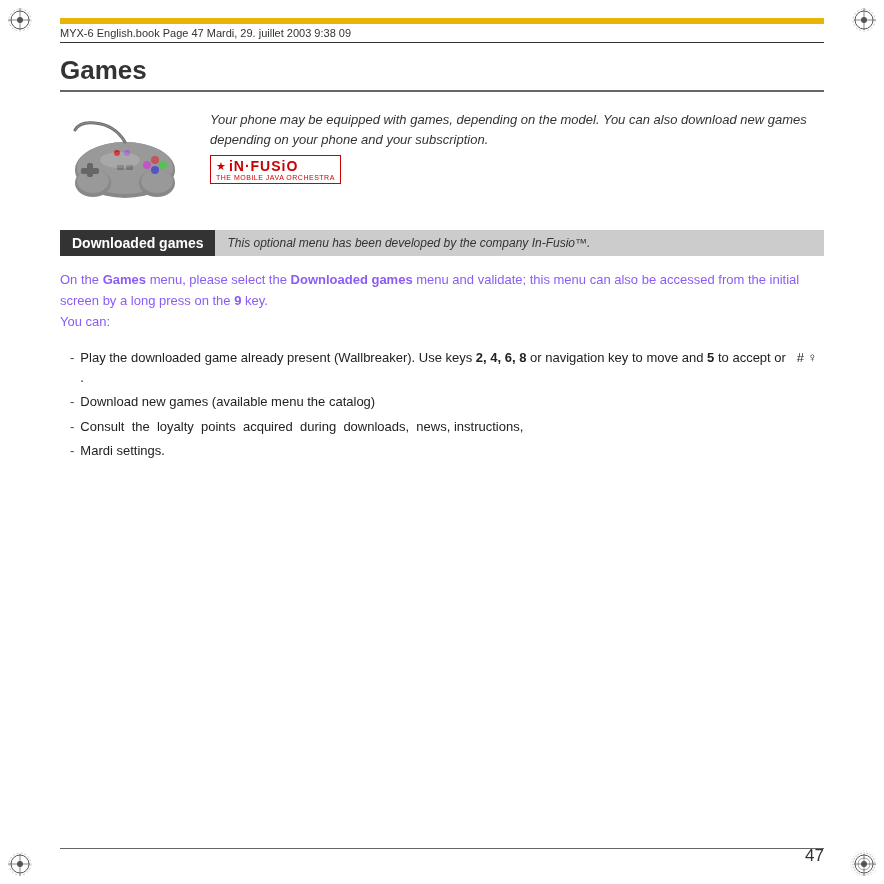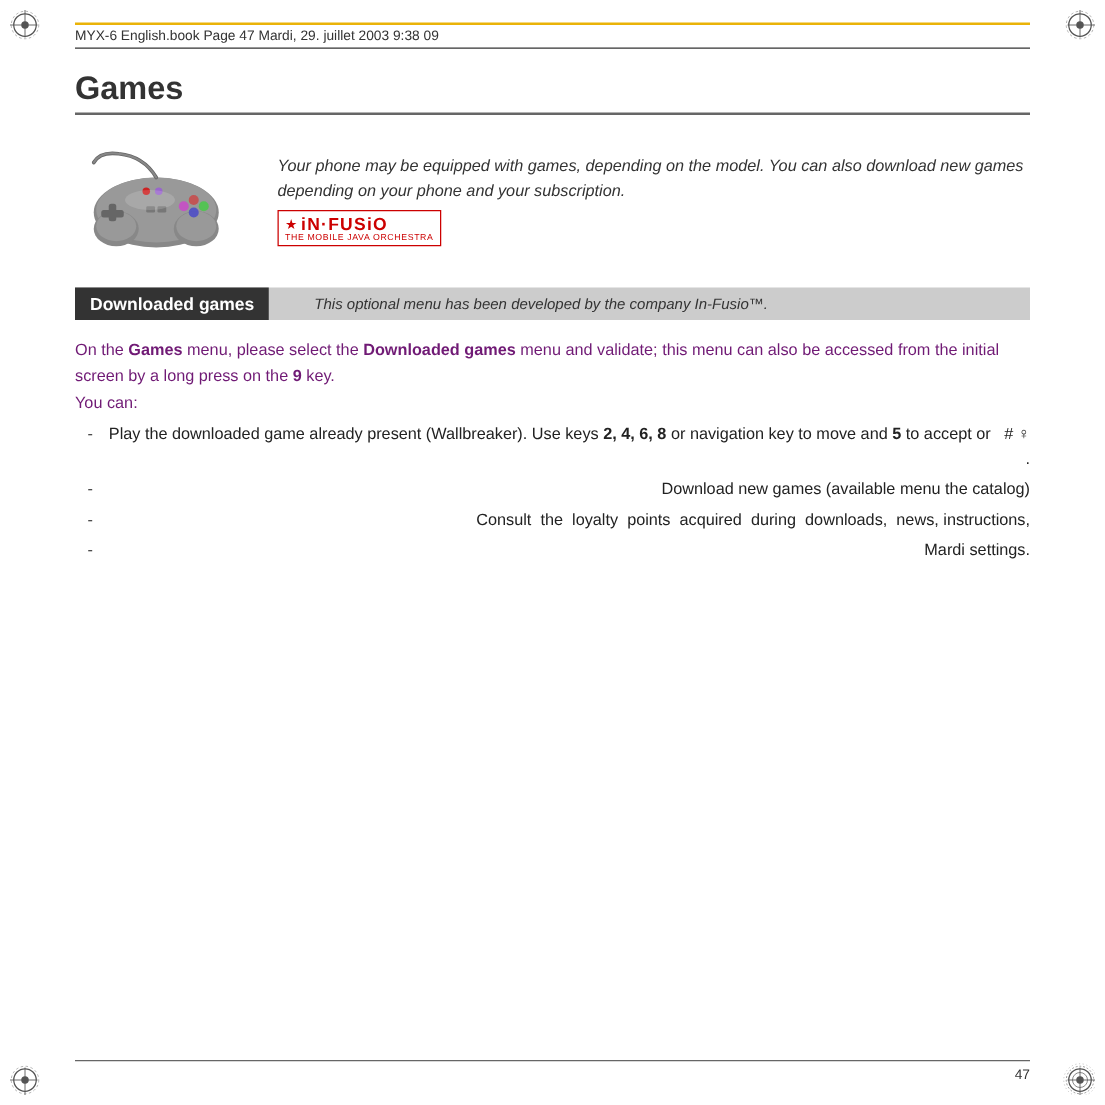--- a/index.html
+++ b/index.html
@@ -27,21 +27,21 @@
 
     
     .header-bar {
       position: absolute;
       top: 18px;
       left: 60px;
       right: 60px;
       display: flex;
       justify-content: space-between;
       align-items: center;
-      border-top: 2px solid #eab308;
+      border-top: 6px solid #eab308;
       border-bottom: 1px solid #333;
       padding: 3px 0;
       font-size: 11px;
       color: #333;
     }
 
     
     .content-area {
       position: absolute;
       top: 55px;
@@ -56,23 +56,22 @@
       font-weight: bold;
       color: #333;
       margin-bottom: 18px;
       padding-bottom: 4px;
       border-bottom: 2px solid #666;
     }
 
     
     .intro-section {
       display: flex;
-      gap: 32px;
+      gap: 20px;
       margin-bottom: 20px;
-      align-items: center;
     }
 
     .game-image-container {
       width: 130px;
       height: 100px;
       flex-shrink: 0;
       display: flex;
       align-items: center;
       justify-content: center;
     }
@@ -100,29 +99,28 @@
       font-size: 14px;
       padding: 5px 12px;
       white-space: nowrap;
     }
 
     .section-header-desc {
       font-style: italic;
       font-size: 12px;
       color: #333;
       padding: 5px 12px;
-      margin-left: 24px;
     }
 
     
     .body-text {
       font-size: 13px;
       line-height: 1.6;
-      color: #701a75;
-      margin-bottom: 5px;
+      color: #8b5cf6;
+      margin-bottom: 16px;
     }
 
     .body-text b {
       font-weight: bold;
     }
 
     
     .bullet-list {
       margin-left: 10px;
       margin-top: 4px;
@@ -136,37 +134,36 @@
       line-height: 1.5;
     }
 
     .bullet-dash {
       flex-shrink: 0;
       color: #444;
     }
 
     .bullet-content {
       flex: 1;
-      text-align: right;
     }
 
     
     .footer-line {
       position: absolute;
       bottom: 35px;
       left: 60px;
       right: 60px;
       border-top: 1px solid #666;
     }
 
     .page-number {
       position: absolute;
       bottom: 18px;
       right: 60px;
-      font-size: 11px;
+      font-size: 17px;
       color: #333;
     }
 
     
     .corner-tl { top: 8px; left: 8px; }
     .corner-tr { top: 8px; right: 8px; }
     .corner-bl { bottom: 8px; left: 8px; }
     .corner-br { bottom: 8px; right: 8px; }
 
     

